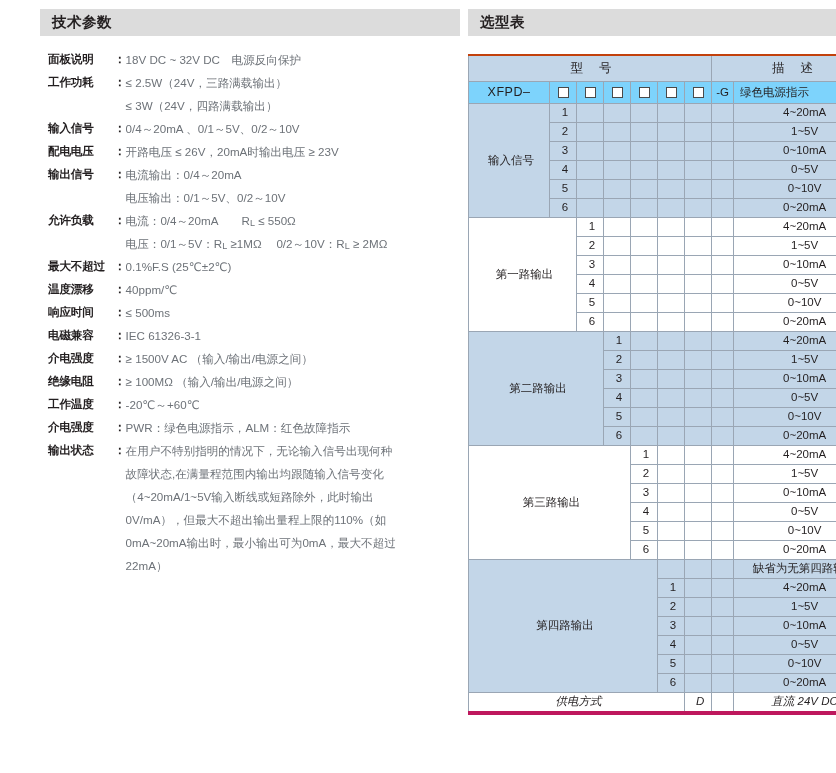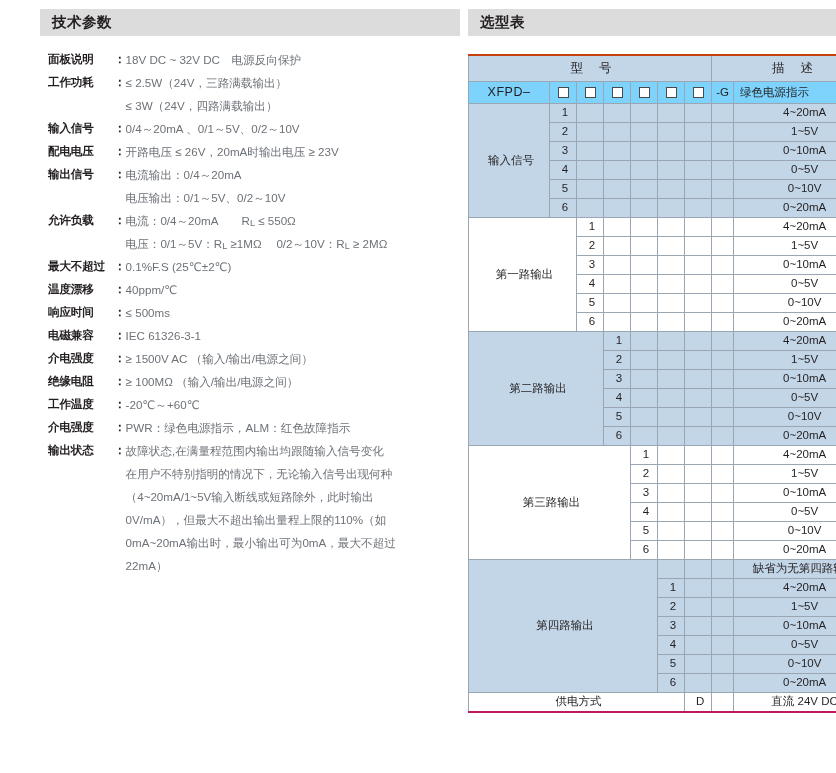--- a/index.html
+++ b/index.html
@@ -143,21 +143,21 @@
   tr.coderow td.desc { text-align: left; padding-left: 6px; }
   .boxglyph {
     display: inline-block;
     width: 9px;
     height: 9px;
     border: 1px solid #4a4a4a;
     background: #fff;
     vertical-align: middle;
   }
   table.sel tr.topline td { border-top: 2px solid #c2410c; }
-  table.sel tr.botline td { border-bottom: 2px solid #be185d; }
+  table.sel tr.botline td { border-bottom: 4px solid #be185d; font-style: italic; }
 </style>
 </head>
 <body>
 
 <div class="page">
 
   <div class="col-left">
     <div class="section-title">技术参数</div>
     <div class="spec-list" id="spec-list">
         <div class="spec-row multiline">
@@ -226,21 +226,21 @@
           <div class="spec-value"><div>-20℃～+60℃</div></div>
         </div>
         <div class="spec-row multiline">
           <div class="spec-label">介电强度</div>
           <div class="spec-colon">：</div>
           <div class="spec-value"><div>PWR：绿色电源指示，ALM：红色故障指示</div></div>
         </div>
         <div class="spec-row multiline">
           <div class="spec-label">输出状态</div>
           <div class="spec-colon">：</div>
-          <div class="spec-value"><div>故障状态,在满量程范围内输出均跟随输入信号变化</div><div>在用户不特别指明的情况下，无论输入信号出现何种</div><div>（4~20mA/1~5V输入断线或短路除外，此时输出</div><div>0V/mA），但最大不超出输出量程上限的110%（如</div><div>0mA~20mA输出时，最小输出可为0mA，最大不超过</div><div>22mA）</div></div>
+          <div class="spec-value"><div>在用户不特别指明的情况下，无论输入信号出现何种</div><div>故障状态,在满量程范围内输出均跟随输入信号变化</div><div>（4~20mA/1~5V输入断线或短路除外，此时输出</div><div>0V/mA），但最大不超出输出量程上限的110%（如</div><div>0mA~20mA输出时，最小输出可为0mA，最大不超过</div><div>22mA）</div></div>
         </div>
       </div>
   </div>
 
   <div class="col-right">
     <div class="section-title">选型表</div>
     <div class="sel-table-wrap">
       <table class="sel">
         <colgroup>
           <col style="width:81px">

